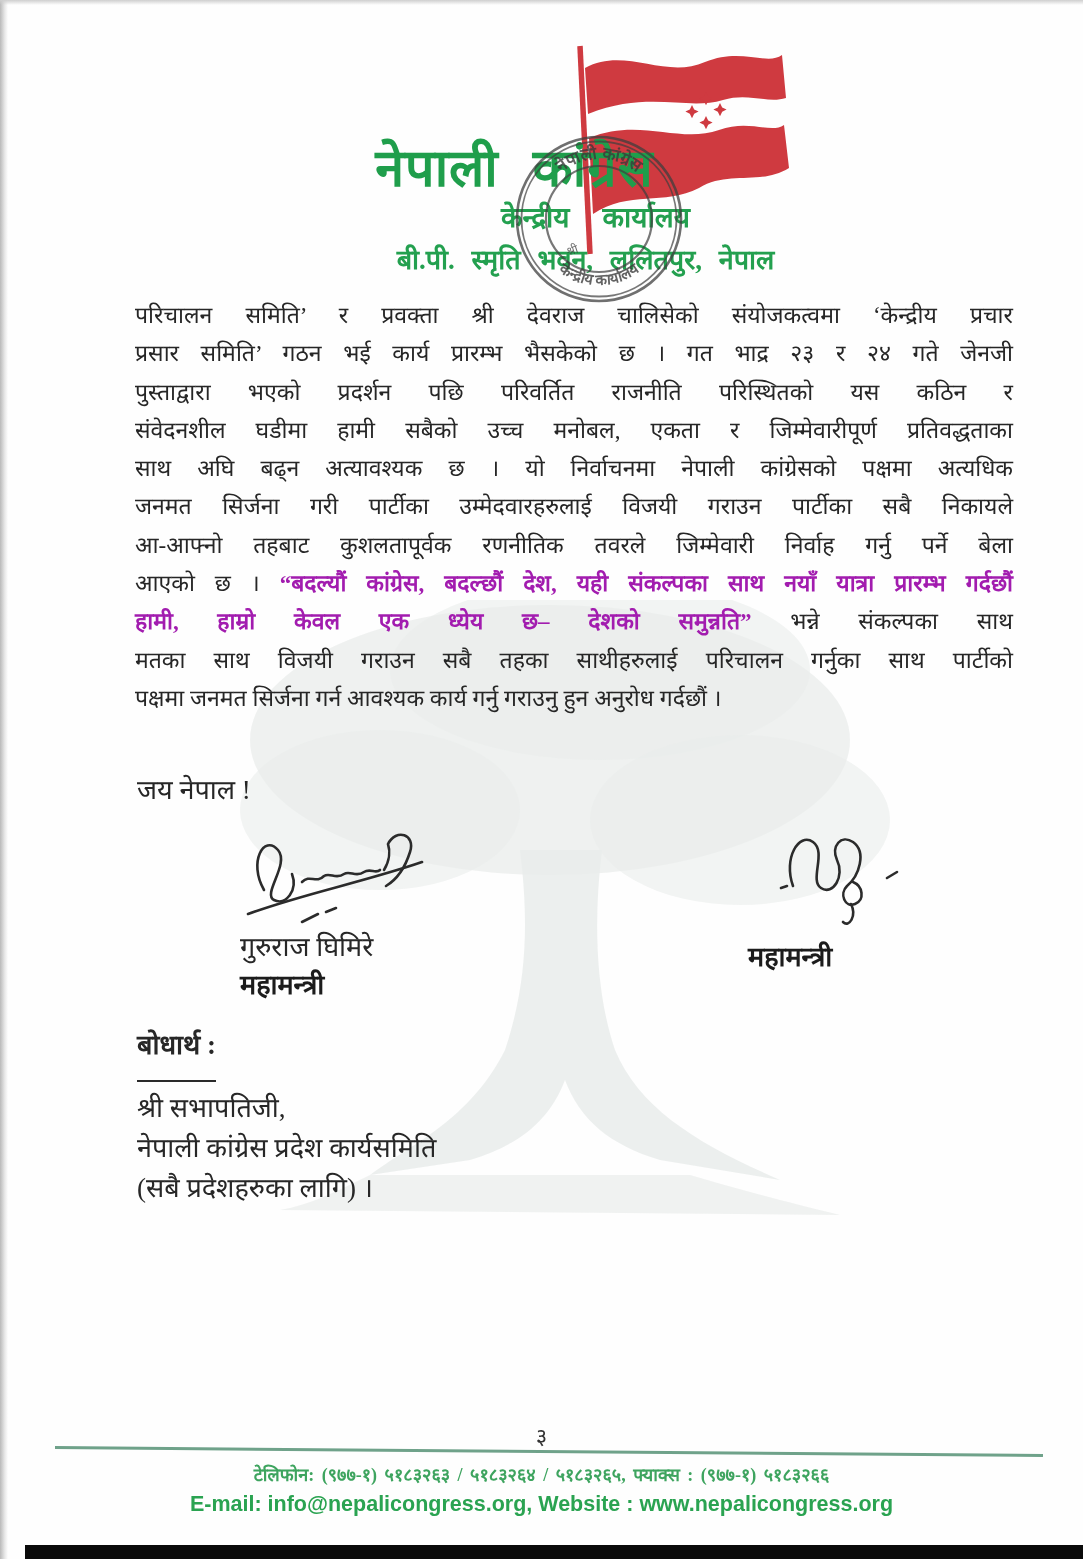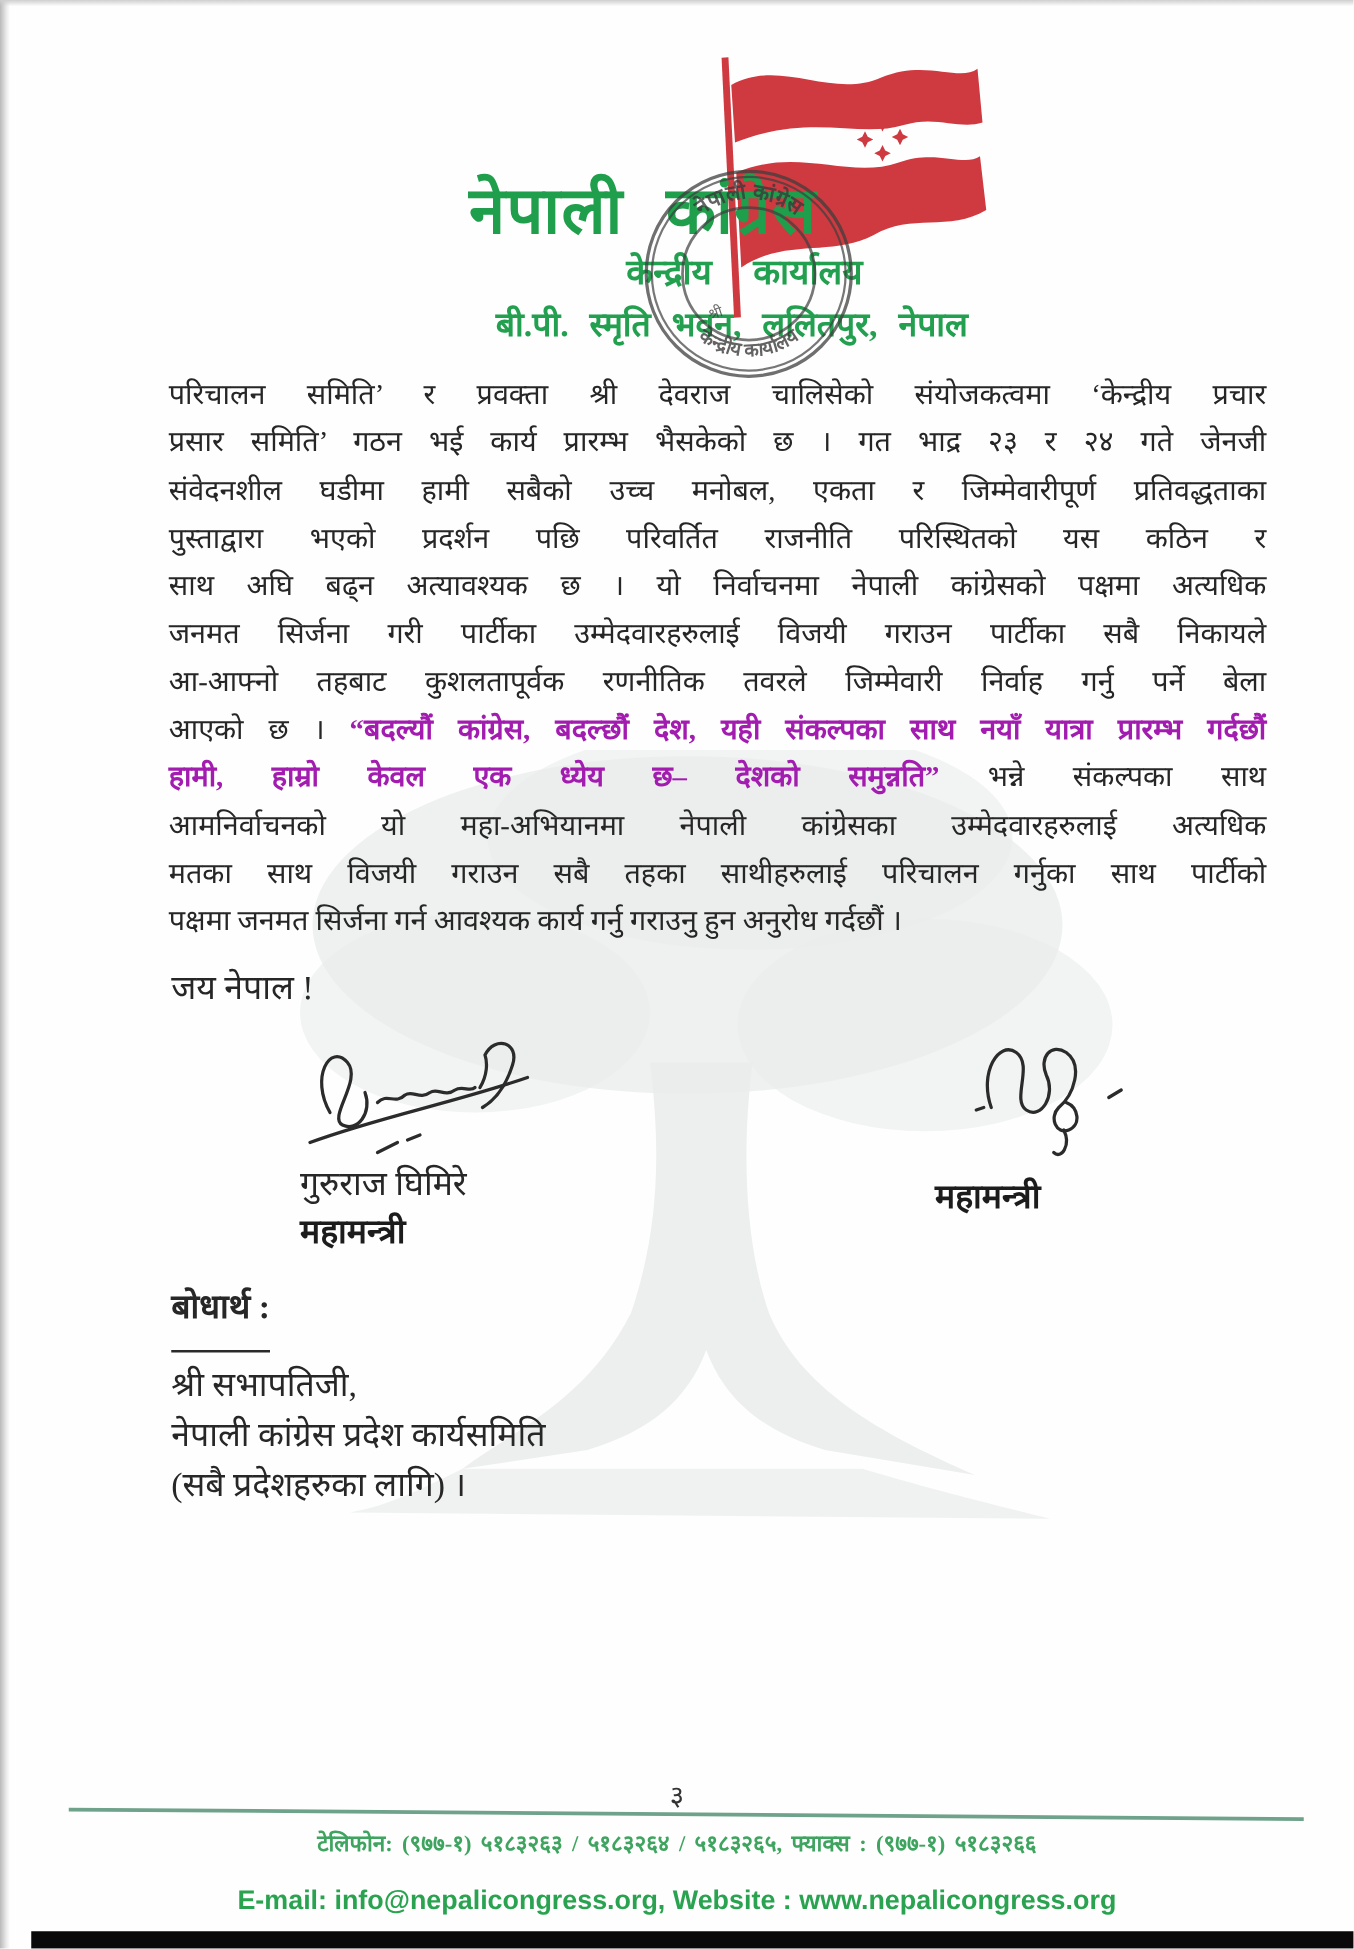--- a/index.html
+++ b/index.html
@@ -63,21 +63,21 @@
 
   
   .page-number{position:absolute;left:0;right:0;top:1420px;text-align:center;
     font-size:22px;color:#333;}
   .footer-line{position:absolute;left:55px;top:1450px;width:988px;height:2.6px;
     background:#6fa28a;transform:rotate(0.45deg);}
   .phone-line{position:absolute;left:0;right:0;top:1462px;text-align:center;
     font-size:18px;font-weight:600;color:#3ea45f;word-spacing:3px;}
   .email-line{position:absolute;left:0;right:0;top:1492px;text-align:center;
     font-size:21.5px;font-weight:bold;color:#2aa351;
-    font-family:"Liberation Sans","DejaVu Sans",sans-serif;margin-top:16px;}
+    font-family:"Liberation Sans","DejaVu Sans",sans-serif;}
 </style>
 </head>
 <body>
 
 <div class="page">
 
   <svg class="watermark" width="680" height="640" viewBox="0 0 680 640">
     <g fill="#e9eceb">
       <ellipse cx="330" cy="140" rx="300" ry="135" opacity="0.75"></ellipse>
       <ellipse cx="380" cy="70" rx="210" ry="90" opacity="0.6"></ellipse>
@@ -125,28 +125,27 @@
     </text>
     <text font-size="15" font-weight="bold" fill="#3a3a3a" opacity="0.9" font-family="Liberation Serif, DejaVu Serif, serif">
       <textPath href="#arcBottom" startOffset="50%" text-anchor="middle">केन्द्रीय कार्यालय</textPath>
     </text>
     <text x="56" y="124" font-size="12" fill="#3a3a3a" opacity="0.85" transform="rotate(-18 56 124)">श्री</text>
   </svg>
 
   <div class="body-block">
     <div class="bline"><span>परिचालन समिति’ र प्रवक्ता श्री देवराज चालिसेको संयोजकत्वमा ‘केन्द्रीय प्रचार</span></div>
     <div class="bline"><span>प्रसार समिति’ गठन भई कार्य प्रारम्भ भैसकेको छ । गत भाद्र २३ र २४ गते जेनजी</span></div>
+    <div class="bline"><span>पुस्ताद्वारा भएको प्रदर्शन पछि परिवर्तित राजनीति परिस्थितको यस कठिन र</span></div>
     <div class="bline"><span>संवेदनशील घडीमा हामी सबैको उच्च मनोबल, एकता र जिम्मेवारीपूर्ण प्रतिवद्धताका</span></div>
-    <div class="bline"><span>पुस्ताद्वारा भएको प्रदर्शन पछि परिवर्तित राजनीति परिस्थितको यस कठिन र</span></div>
     <div class="bline"><span>साथ अघि बढ्न अत्यावश्यक छ । यो निर्वाचनमा नेपाली कांग्रेसको पक्षमा अत्यधिक</span></div>
     <div class="bline"><span>जनमत सिर्जना गरी पार्टीका उम्मेदवारहरुलाई विजयी गराउन पार्टीका सबै निकायले</span></div>
     <div class="bline"><span>आ-आफ्नो तहबाट कुशलतापूर्वक रणनीतिक तवरले जिम्मेवारी निर्वाह गर्नु पर्ने बेला</span></div>
     <div class="bline"><span>आएको छ । </span><span class="b">“बदल्यौं कांग्रेस, बदल्छौं देश, यही संकल्पका साथ नयाँ यात्रा प्रारम्भ गर्दछौं</span></div>
     <div class="bline"><span class="b">हामी, हाम्रो केवल एक ध्येय छ– देशको समुन्नति”</span><span> भन्ने संकल्पका साथ</span></div>
-    <div class="bline"><span>आमनिर्वाचनको यो महा-अभियानमा नेपाली कांग्रेसका उम्मेदवारहरुलाई अत्यधिक</span></div>
     <div class="bline"><span>मतका साथ विजयी गराउन सबै तहका साथीहरुलाई परिचालन गर्नुका साथ पार्टीको</span></div>
     <div class="bline last"><span>पक्षमा जनमत सिर्जना गर्न आवश्यक कार्य गर्नु गराउनु हुन अनुरोध गर्दछौं ।</span></div>
   </div>
 
   <div class="salutation">जय नेपाल !</div>
 
   <svg class="sig-svg-left" width="230" height="100" viewBox="0 0 230 100">
     <g fill="none" stroke="#2b2b2b" stroke-width="2.6" stroke-linecap="round">
       <path d="M26,62 C10,34 26,6 40,22 C52,36 24,66 36,72 C48,78 60,62 54,46"></path>
       <path d="M64,54 C72,46 78,56 86,48 C92,44 98,52 106,46 C112,42 118,50 126,44 C132,40 138,46 142,42"></path>

